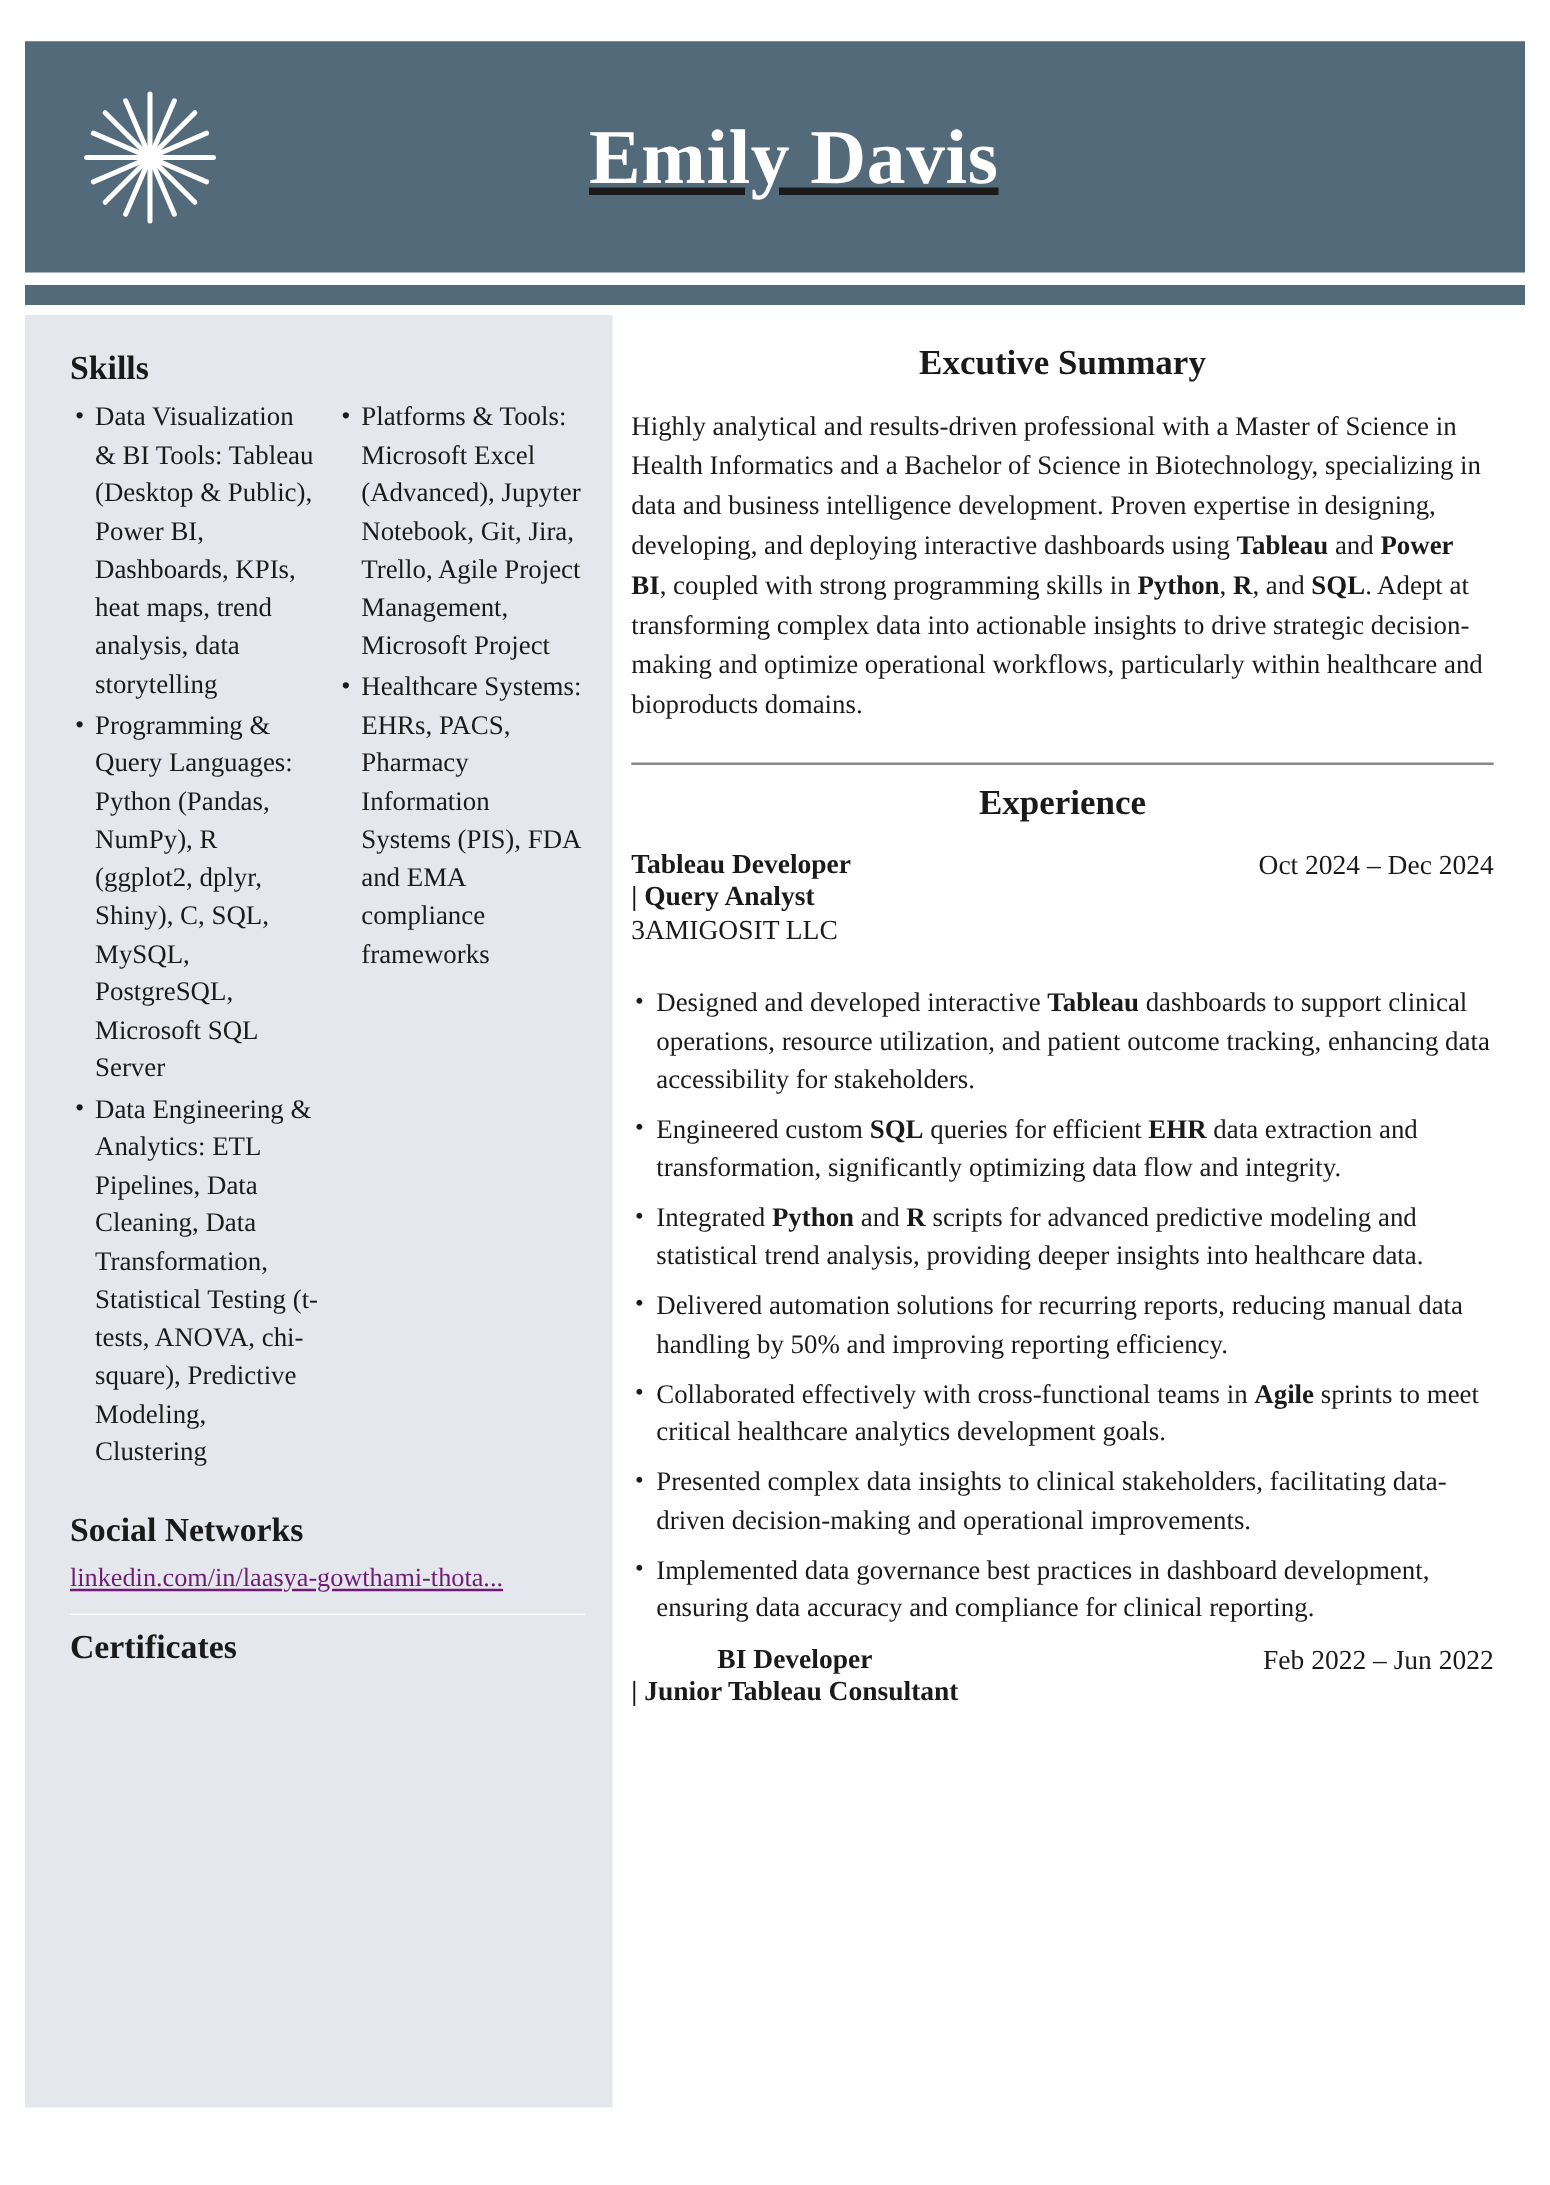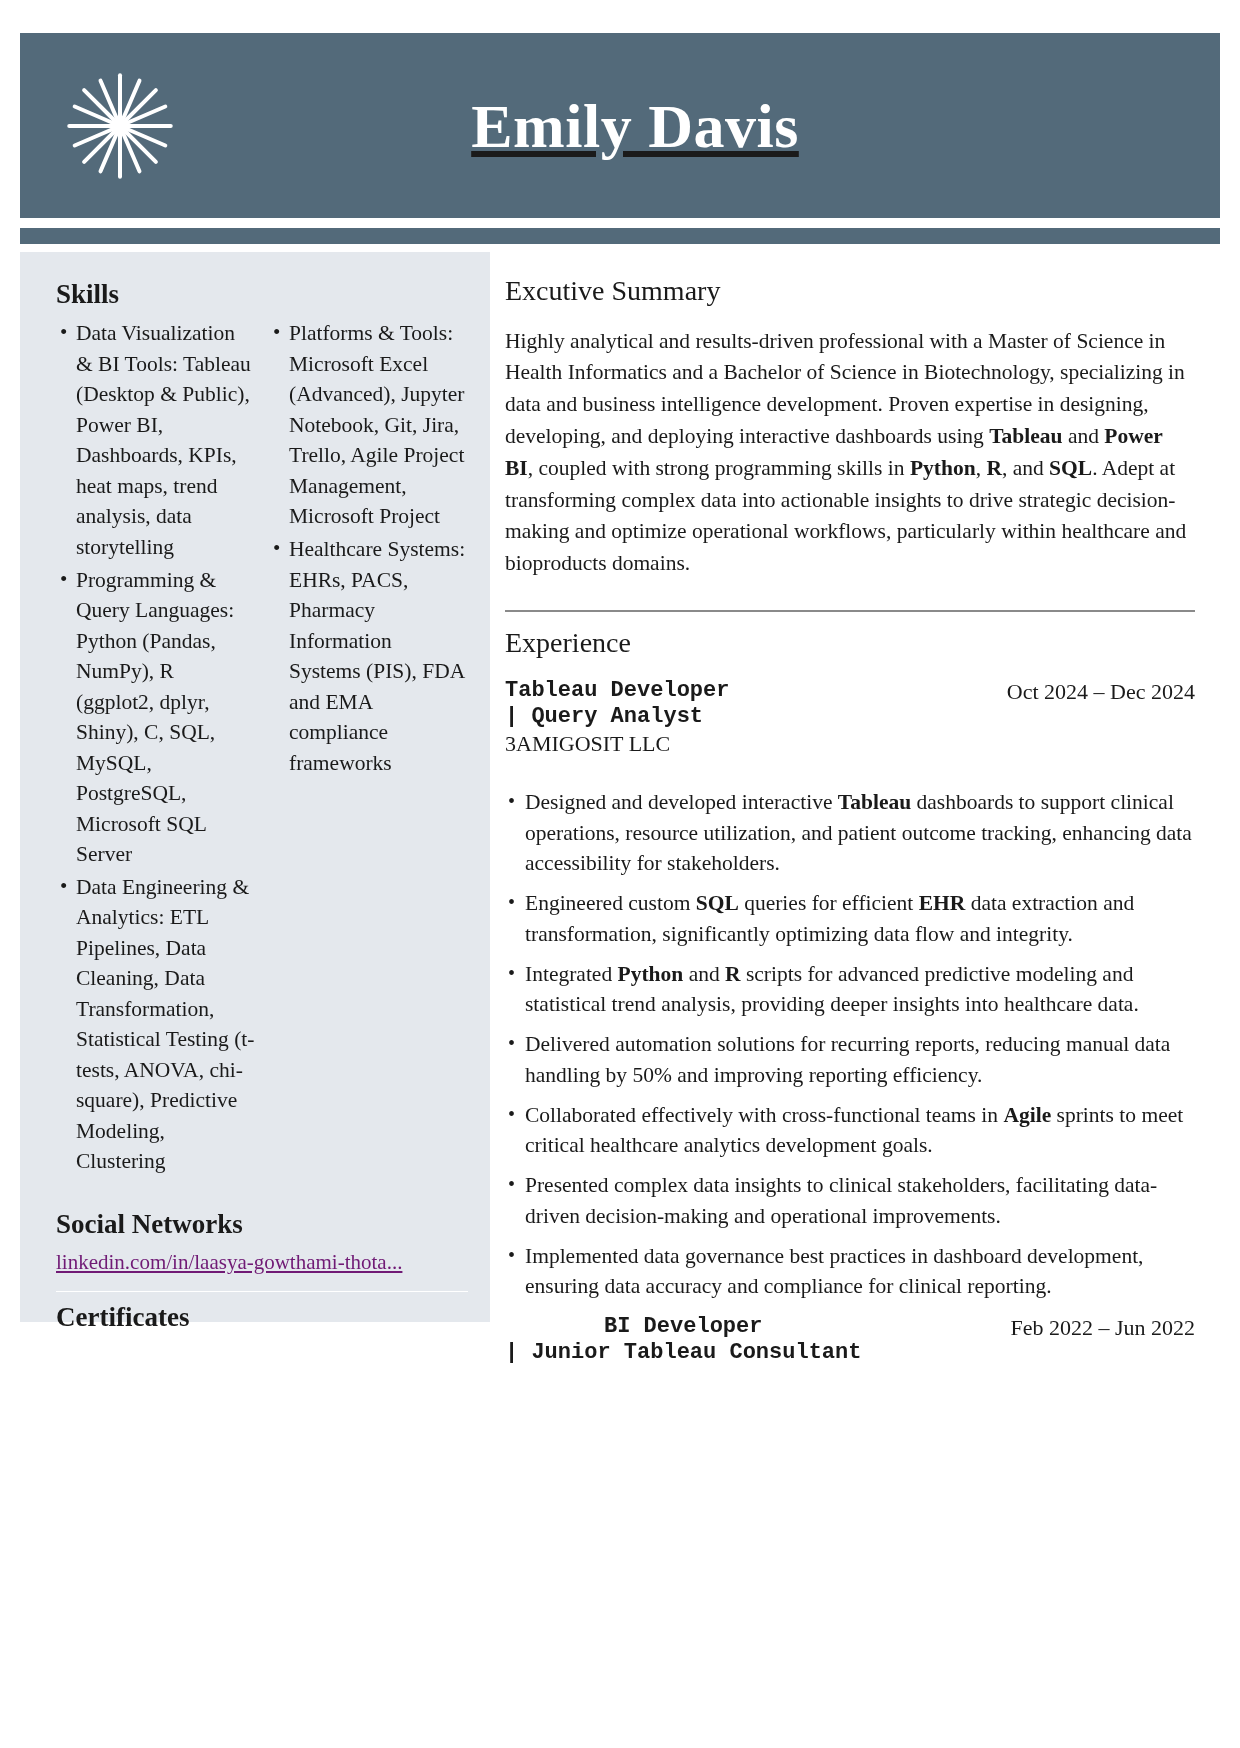--- a/index.html
+++ b/index.html
@@ -60,21 +60,21 @@
     height: 16px;
     background: #536a7a;
   }
 
   
   .sidebar {
     position: absolute;
     left: 20px;
     top: 252px;
     width: 470px;
-    height: 1070px;
+    height: 1434px;
     background: #e4e8ed;
     box-sizing: border-box;
     padding: 26px 22px 0 36px;
   }
   .main {
     position: absolute;
     left: 505px;
     top: 252px;
     width: 690px;
     box-sizing: border-box;
@@ -135,23 +135,24 @@
   }
   .cert-heading {
     font-size: 27px;
     font-weight: bold;
     margin: 0;
   }
 
   
   .main-heading {
     font-size: 28px;
-    font-weight: normal;
+    font-weight: bold;
     margin: 0 0 18px 0;
     line-height: 1.2;
+    text-align: center;
   }
   .summary-text {
     font-size: 21.5px;
     line-height: 1.48;
     margin: 0;
     text-align: left;
   }
   .summary-text b { font-weight: bold; }
   .rule {
     height: 2px;
@@ -162,21 +163,20 @@
   .job-head {
     display: flex;
     justify-content: space-between;
     align-items: flex-start;
     margin-top: 12px;
   }
   .job-titles {
     font-size: 22px;
     font-weight: bold;
     line-height: 1.18;
-    font-family: Liberation Mono, monospace;
   }
   .job-dates {
     font-size: 22px;
     font-weight: normal;
     white-space: nowrap;
     padding-top: 1px;
   }
   .job-company {
     font-size: 22px;
     font-weight: normal;

